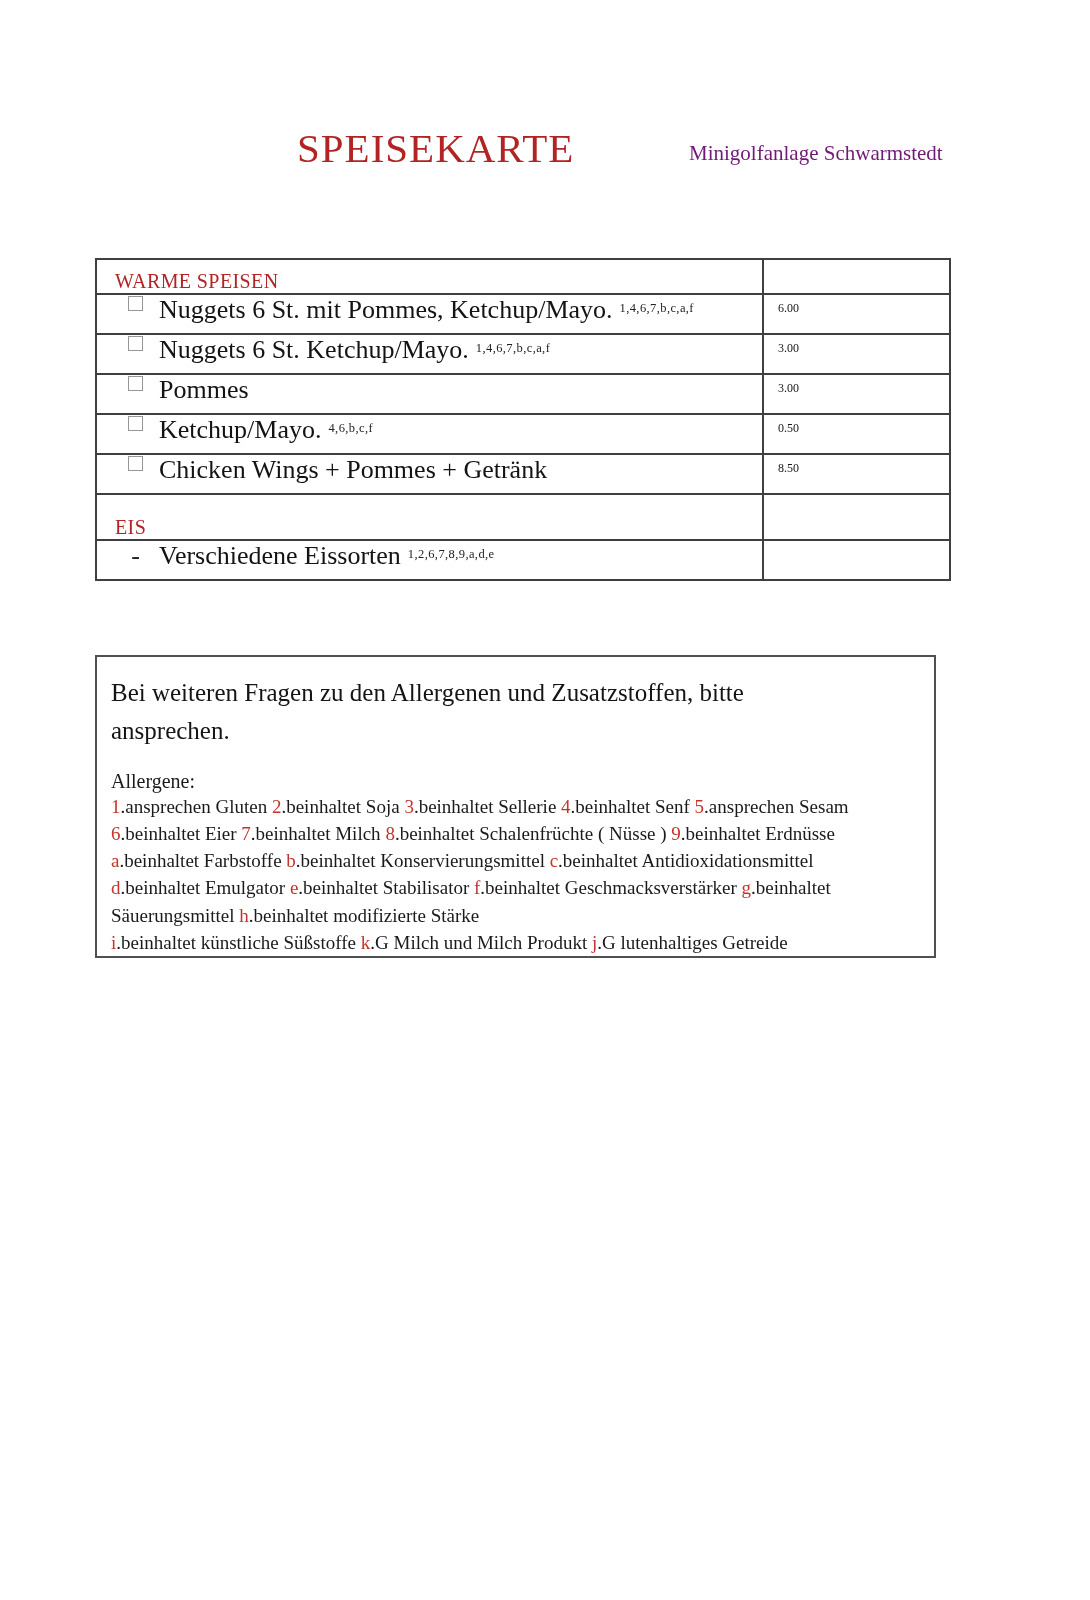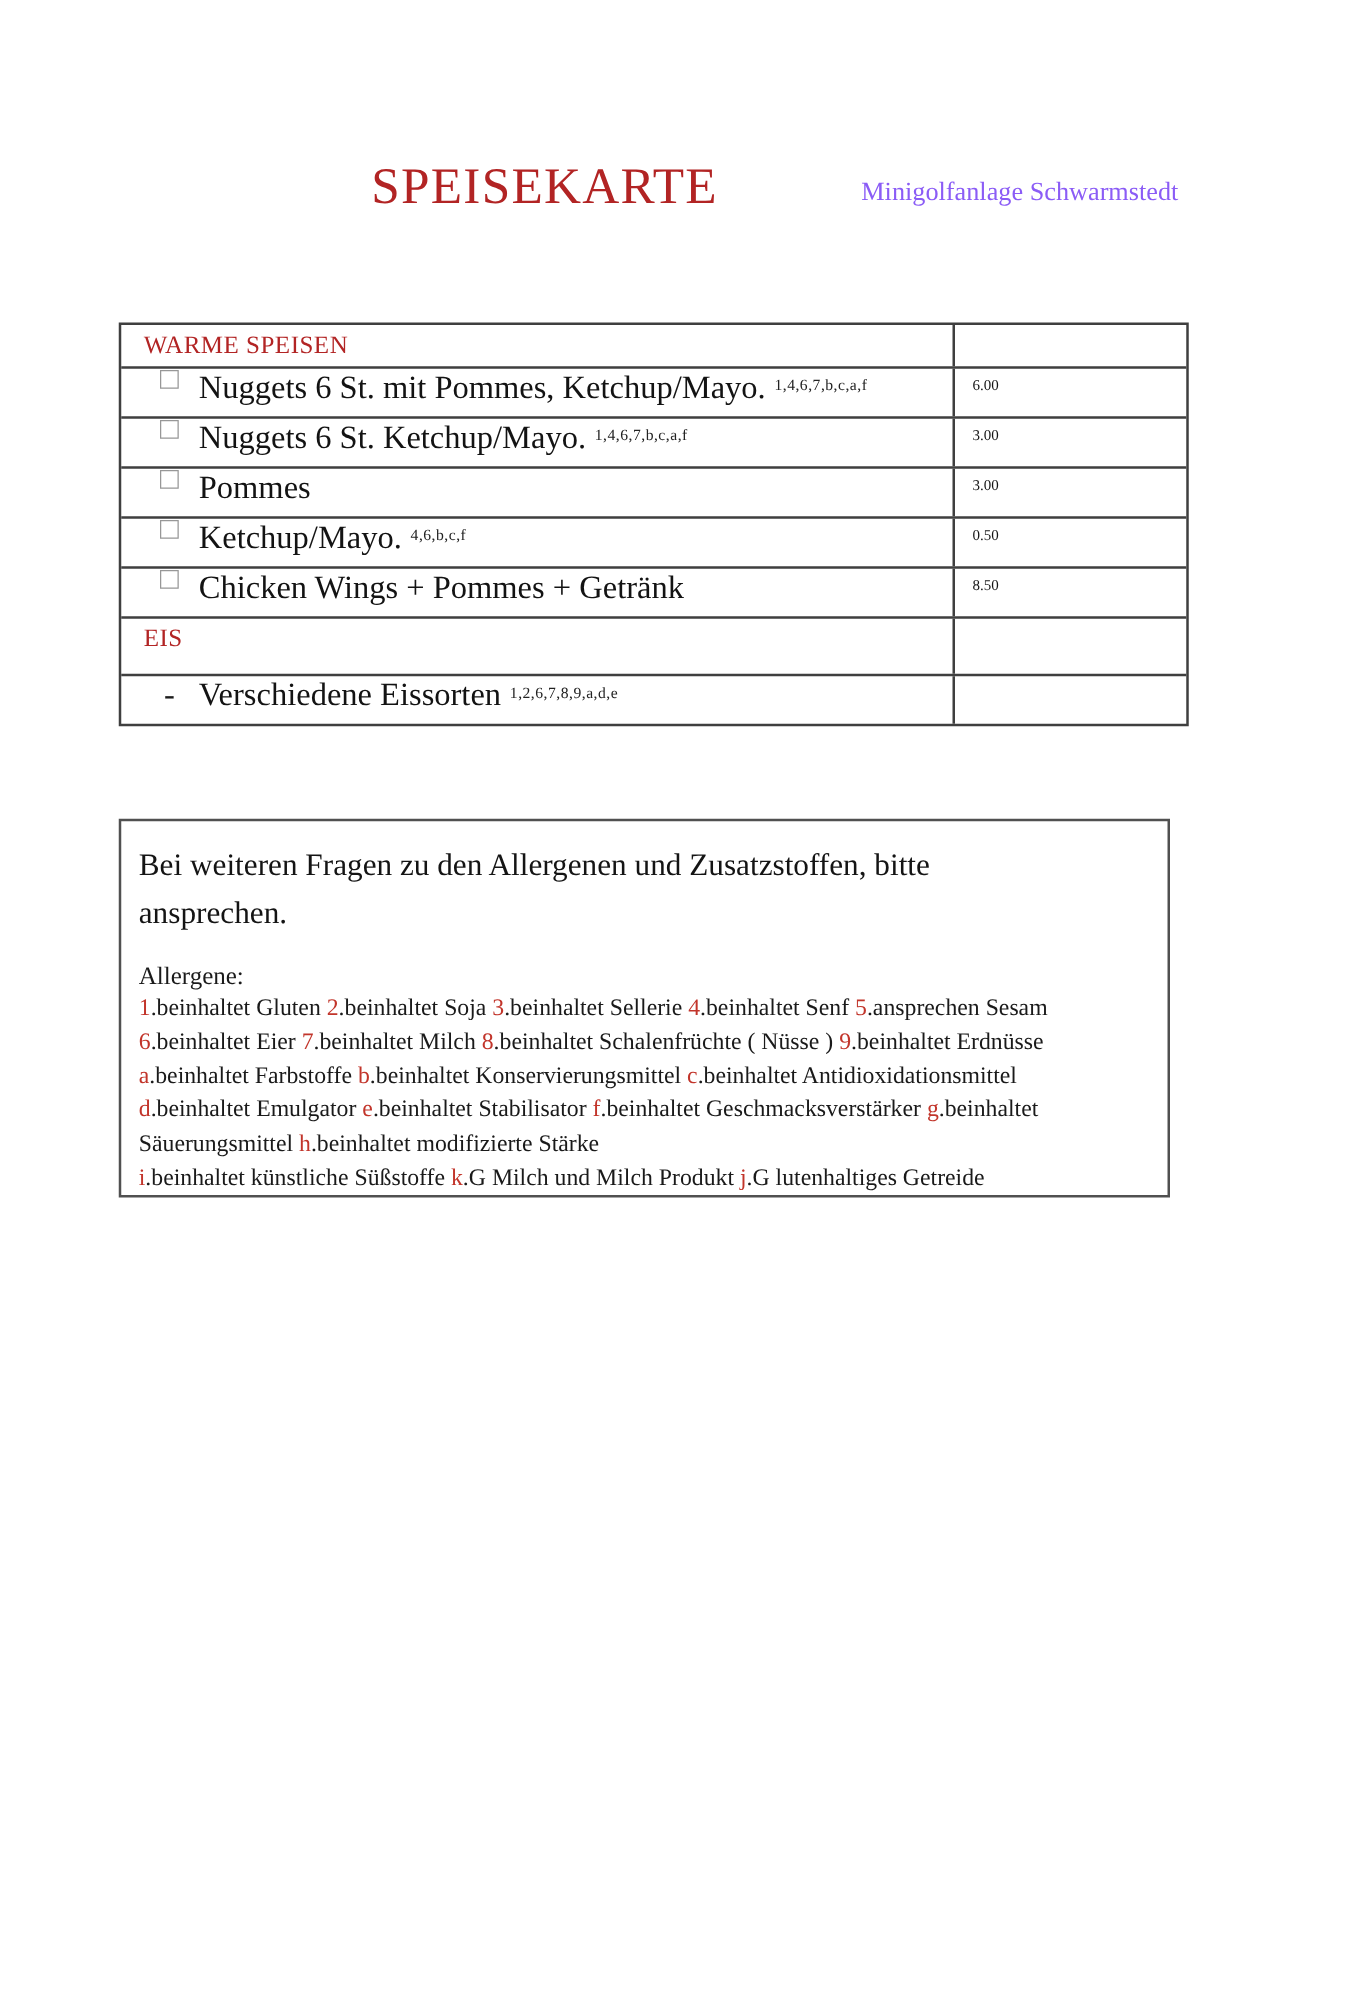--- a/index.html
+++ b/index.html
@@ -7,31 +7,31 @@
     --marker-red:#c2352b;
     --ink:#1c1c1c;
     --line:#3f3f3f;
   }
   *{box-sizing:border-box;margin:0;padding:0;}
   body{background:#ffffff;font-family:"Liberation Serif","DejaVu Serif",serif;color:var(--ink);}
   .page{position:relative;width:1090px;height:1600px;background:#ffffff;overflow:hidden;}
 
   
   .title{position:absolute;left:297px;top:124px;font-size:41px;letter-spacing:1px;color:var(--red);}
-  .subtitle{position:absolute;left:689px;top:141px;font-size:21px;color:#8b5cf6;text-align:center;}
+  .subtitle{position:absolute;left:689px;top:141px;font-size:21px;color:#701a75;text-align:center;}
 
   
   .menu-table{position:absolute;left:95px;top:258px;width:856px;border:2px solid var(--line);background:#fff;}
   .m-row{display:flex;border-top:2px solid var(--line);}
   .m-row:first-child{border-top:none;}
   .m-namecell{flex:1;display:flex;align-items:flex-start;min-width:0;}
   .m-pricecell{width:187px;border-left:2px solid var(--line);padding:6px 0 0 14px;font-size:12px;color:#151515;}
   .section-row.s0{height:33px;}
   .section-row.s1{height:46px;}
-  .section-row .m-namecell{align-items:flex-start;}
+  .section-row .m-namecell{align-items:flex-end;}
   .section-label{font-size:20px;color:var(--red);padding:5px 0 0 18px;letter-spacing:0.4px;}
   .item-row{height:40px;}
   .marker-box{display:inline-block;width:15px;height:15px;border:1.5px solid #979797;margin:0 16px 0 31px;flex:none;transform:translateY(1px);}
   .marker-dash{display:inline-block;width:15px;margin:0 16px 0 31px;flex:none;font-size:26px;text-align:center;}
   .item-name{font-size:26px;white-space:nowrap;color:#131313;}
   .item-sub{font-size:12.5px;letter-spacing:0.4px;margin-left:7px;transform:translateY(6px);color:#222;white-space:nowrap;}
 
   
   .info-box{position:absolute;left:95px;top:655px;width:841px;height:303px;border:2px solid #505050;padding:15px 12px 0 14px;background:#fff;}
   .note{font-size:25px;line-height:1.5;width:700px;color:#141414;margin-top:2px;}
@@ -104,21 +104,21 @@
           <span class="item-sub">1,2,6,7,8,9,a,d,e</span>
         </div>
         <div class="m-pricecell"><span></span></div>
       </div>
     </div>
 
   <div class="info-box">
     <div class="note">Bei weiteren Fragen zu den Allergenen und Zusatzstoffen, bitte ansprechen.</div>
     <div class="allergene-label">Allergene:</div>
     <div id="allergen-lines">
-        <div class="allergen-line"><span class="red">1</span><span>.beinhaltet Gluten </span><span class="red">2</span><span>.beinhaltet Soja </span><span class="red">3</span><span>.beinhaltet Sellerie </span><span class="red">4</span><span>.beinhaltet Senf </span><span class="red">5</span><span>.ansprechen Sesam</span></div>
+        <div class="allergen-line"><span class="red">1</span><span>.ansprechen Gluten </span><span class="red">2</span><span>.beinhaltet Soja </span><span class="red">3</span><span>.beinhaltet Sellerie </span><span class="red">4</span><span>.beinhaltet Senf </span><span class="red">5</span><span>.ansprechen Sesam</span></div>
         <div class="allergen-line"><span class="red">6</span><span>.beinhaltet Eier </span><span class="red">7</span><span>.beinhaltet Milch </span><span class="red">8</span><span>.beinhaltet Schalenfrüchte ( Nüsse ) </span><span class="red">9</span><span>.beinhaltet Erdnüsse</span></div>
         <div class="allergen-line"><span class="red">a</span><span>.beinhaltet Farbstoffe </span><span class="red">b</span><span>.beinhaltet Konservierungsmittel </span><span class="red">c</span><span>.beinhaltet Antidioxidationsmittel</span></div>
         <div class="allergen-line"><span class="red">d</span><span>.beinhaltet Emulgator </span><span class="red">e</span><span>.beinhaltet Stabilisator </span><span class="red">f</span><span>.beinhaltet Geschmacksverstärker </span><span class="red">g</span><span>.beinhaltet</span></div>
         <div class="allergen-line"><span>Säuerungsmittel </span><span class="red">h</span><span>.beinhaltet modifizierte Stärke</span></div>
         <div class="allergen-line"><span class="red">i</span><span>.beinhaltet künstliche Süßstoffe </span><span class="red">k</span><span>.G Milch und Milch Produkt </span><span class="red">j</span><span>.G lutenhaltiges Getreide</span></div>
       </div>
   </div>
 </div>
 
 </body></html>

